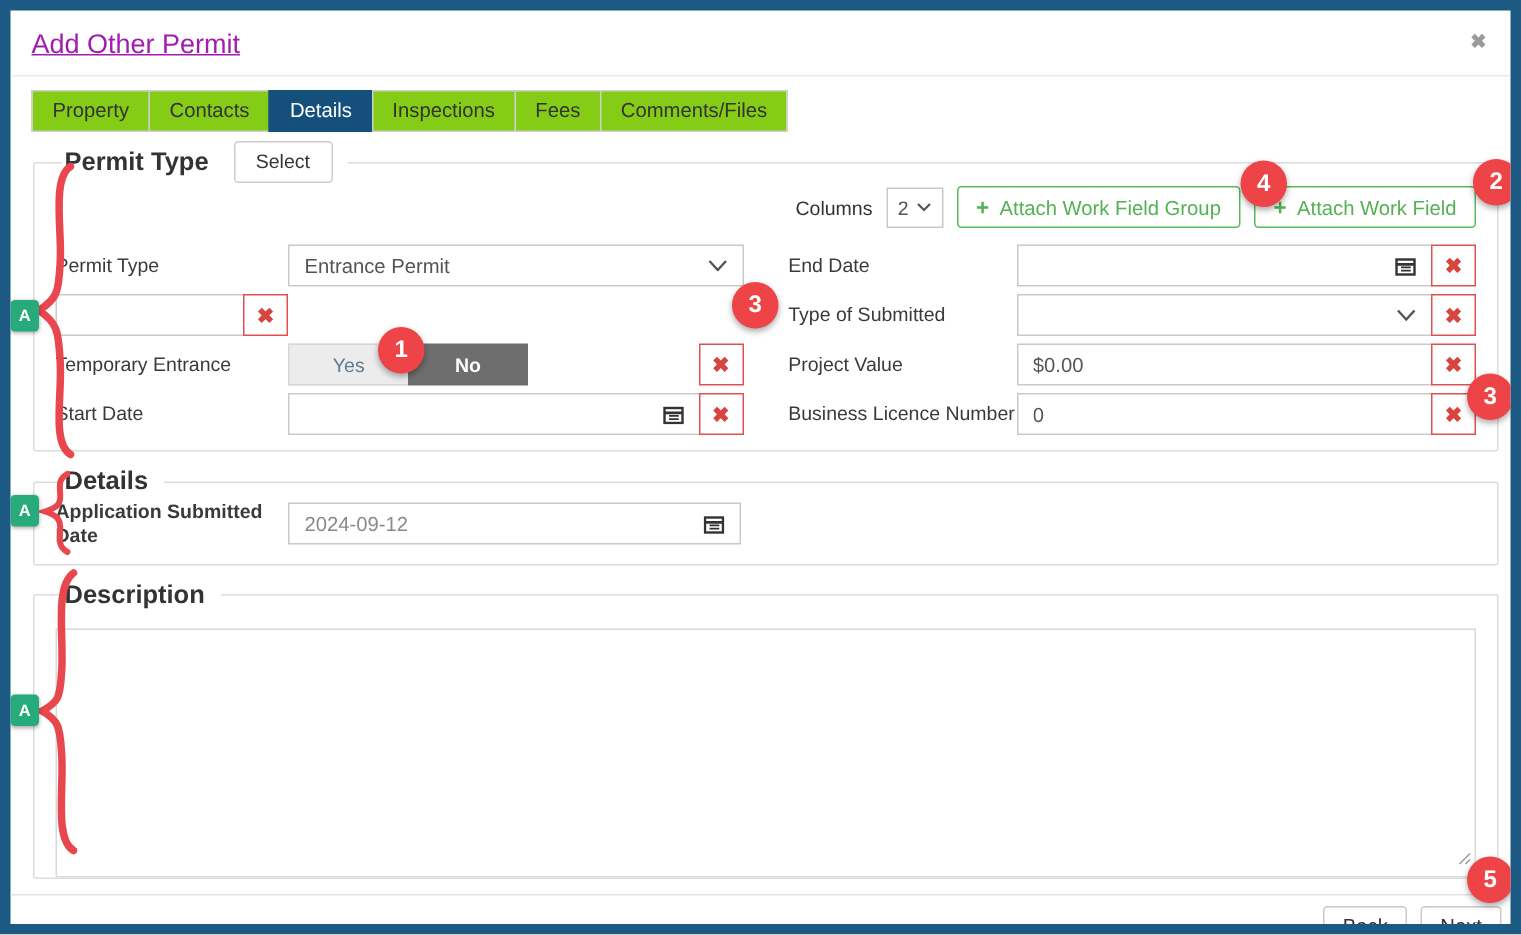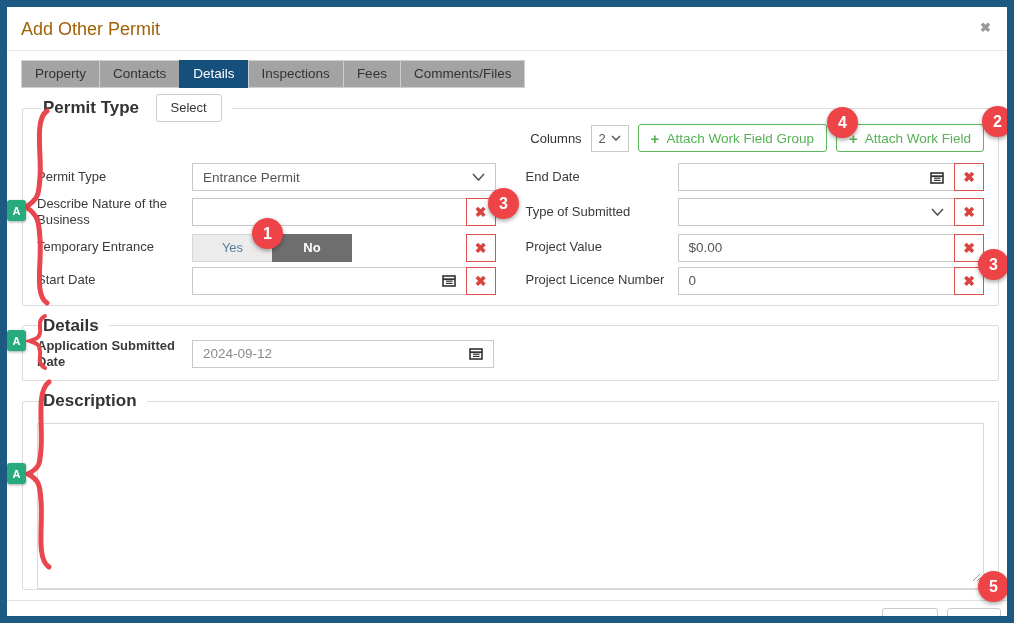--- a/index.html
+++ b/index.html
@@ -3,26 +3,26 @@
 <meta charset="utf-8">
 <style>
   * { box-sizing: border-box; margin: 0; padding: 0; }
   html,body { background:#fff; }
   body { font-family: "Liberation Sans", sans-serif; }
 
   .canvas { position:relative; width:1014px; height:623px; border:7px solid #1c5983; background:#fff; overflow:hidden; }
 
   
   .header { display:flex; justify-content:space-between; align-items:flex-start; padding:12px 14px 10px 14px; border-bottom:1px solid #e9e9e9; }
-  .title { font-size:18px; color:#a16207; }
+  .title { font-size:18px; color:#a21caf;text-decoration:underline; }
   .close { color:#9a9a9a; font-size:13px; font-weight:bold; cursor:pointer; line-height:1; padding:2px; }
 
   
   .tabs { display:flex; margin:9px 14px 0 14px; }
-  .tab { border:1px solid #cfcfcf; background:#a3a3a3; padding:5px 13px 6px 13px; font-size:13.5px; color:#333; margin-left:-1px; cursor:pointer; white-space:nowrap; }
+  .tab { border:1px solid #cfcfcf; background:#84cc16; padding:5px 13px 6px 13px; font-size:13.5px; color:#333; margin-left:-1px; cursor:pointer; white-space:nowrap; }
   .tab:first-child { margin-left:0; }
   .tab.active { background:#15507d; border-color:#15507d; color:#fff; }
 
   
   fieldset { border:1px solid #dcdcdc; border-radius:2px; margin:6px 8px 0 15px; padding:2px 14px 10px 14px; }
   legend { padding:0 10px 0 2px; margin-left:4px; }
   .legend-text { font-size:17px; font-weight:bold; color:#333; vertical-align:middle; }
   .select-btn { display:inline-block; vertical-align:middle; margin-left:12px; border:1px solid #ccc; background:#fff; border-radius:3px; padding:5px 14px 6px 14px; font-size:13px; color:#333; font-family:inherit; cursor:pointer; }
 
   
@@ -153,21 +153,20 @@
                 </svg>
               </span>
           </div>
           <button class="xbtn">
               <span>✖</span>
             </button>
         </div>
       </div>
 
       <div class="frow left">
-        <div class="flabel">Describe Nature of the Business</div>
         <div class="control">
           <div class="inputbox">
             <span class="ival"></span>
           </div>
           <button class="xbtn">
               <span>✖</span>
             </button>
         </div>
       </div>
 
@@ -228,21 +227,21 @@
                 </svg>
               </span>
           </div>
           <button class="xbtn">
               <span>✖</span>
             </button>
         </div>
       </div>
 
       <div class="frow right">
-        <div class="flabel">Project Licence Number</div>
+        <div class="flabel">Business Licence Number</div>
         <div class="control">
           <div class="inputbox">
             <span class="ival">0</span>
           </div>
           <button class="xbtn">
               <span>✖</span>
             </button>
         </div>
       </div>
 

